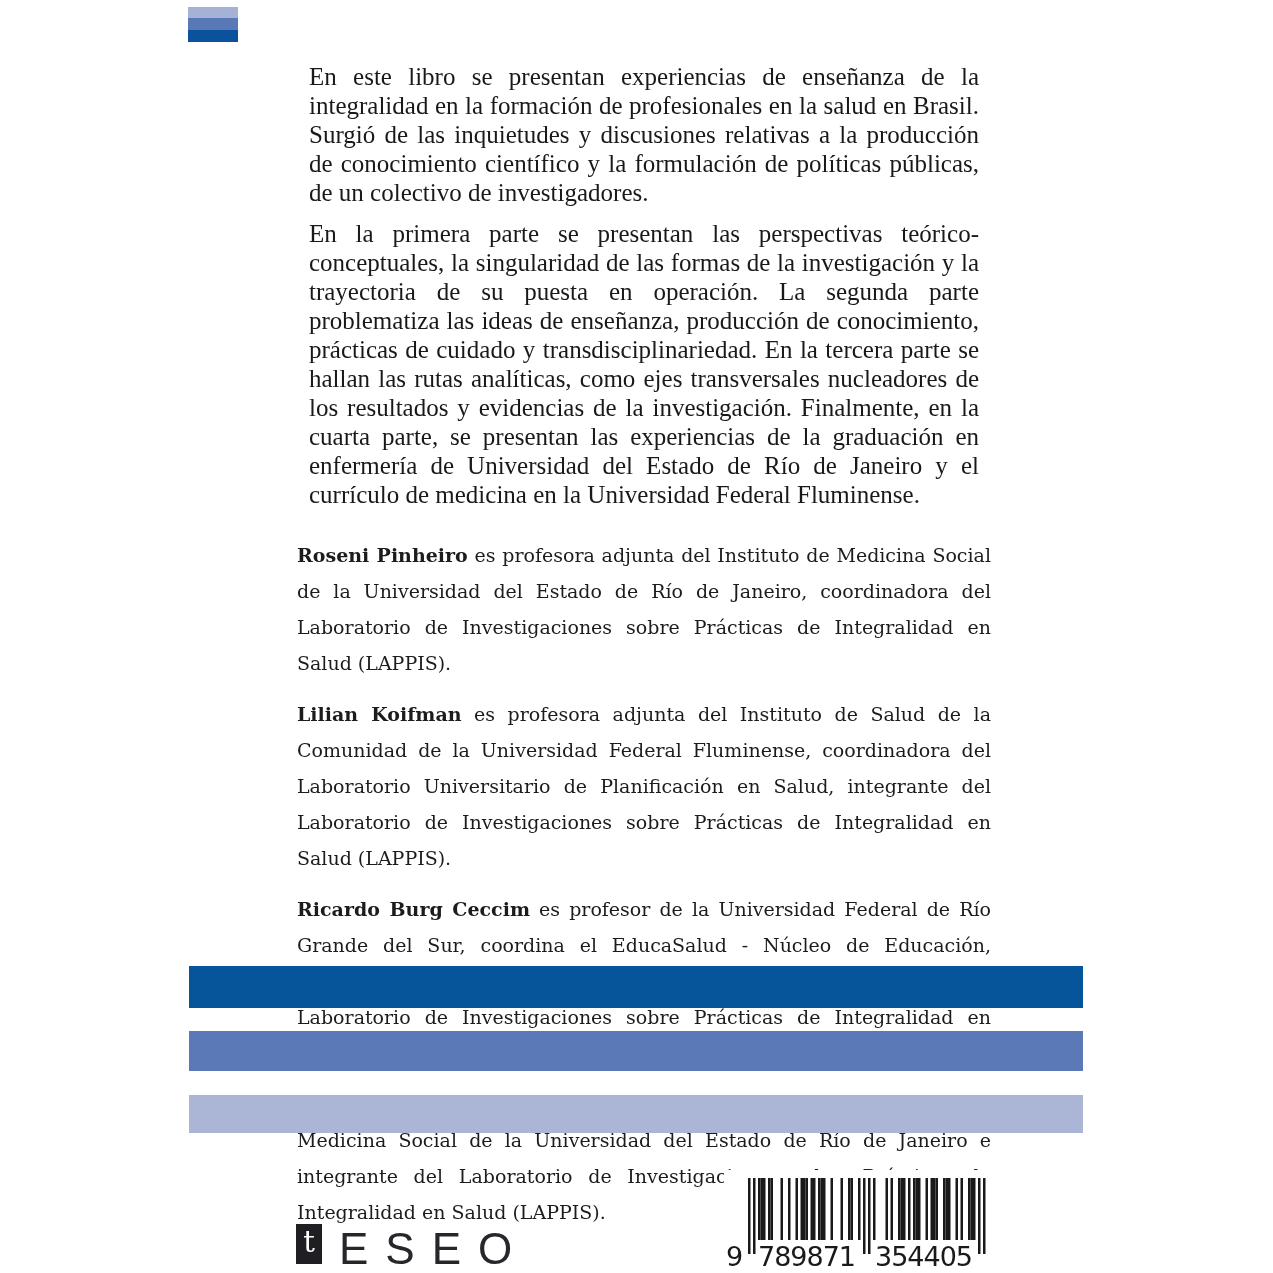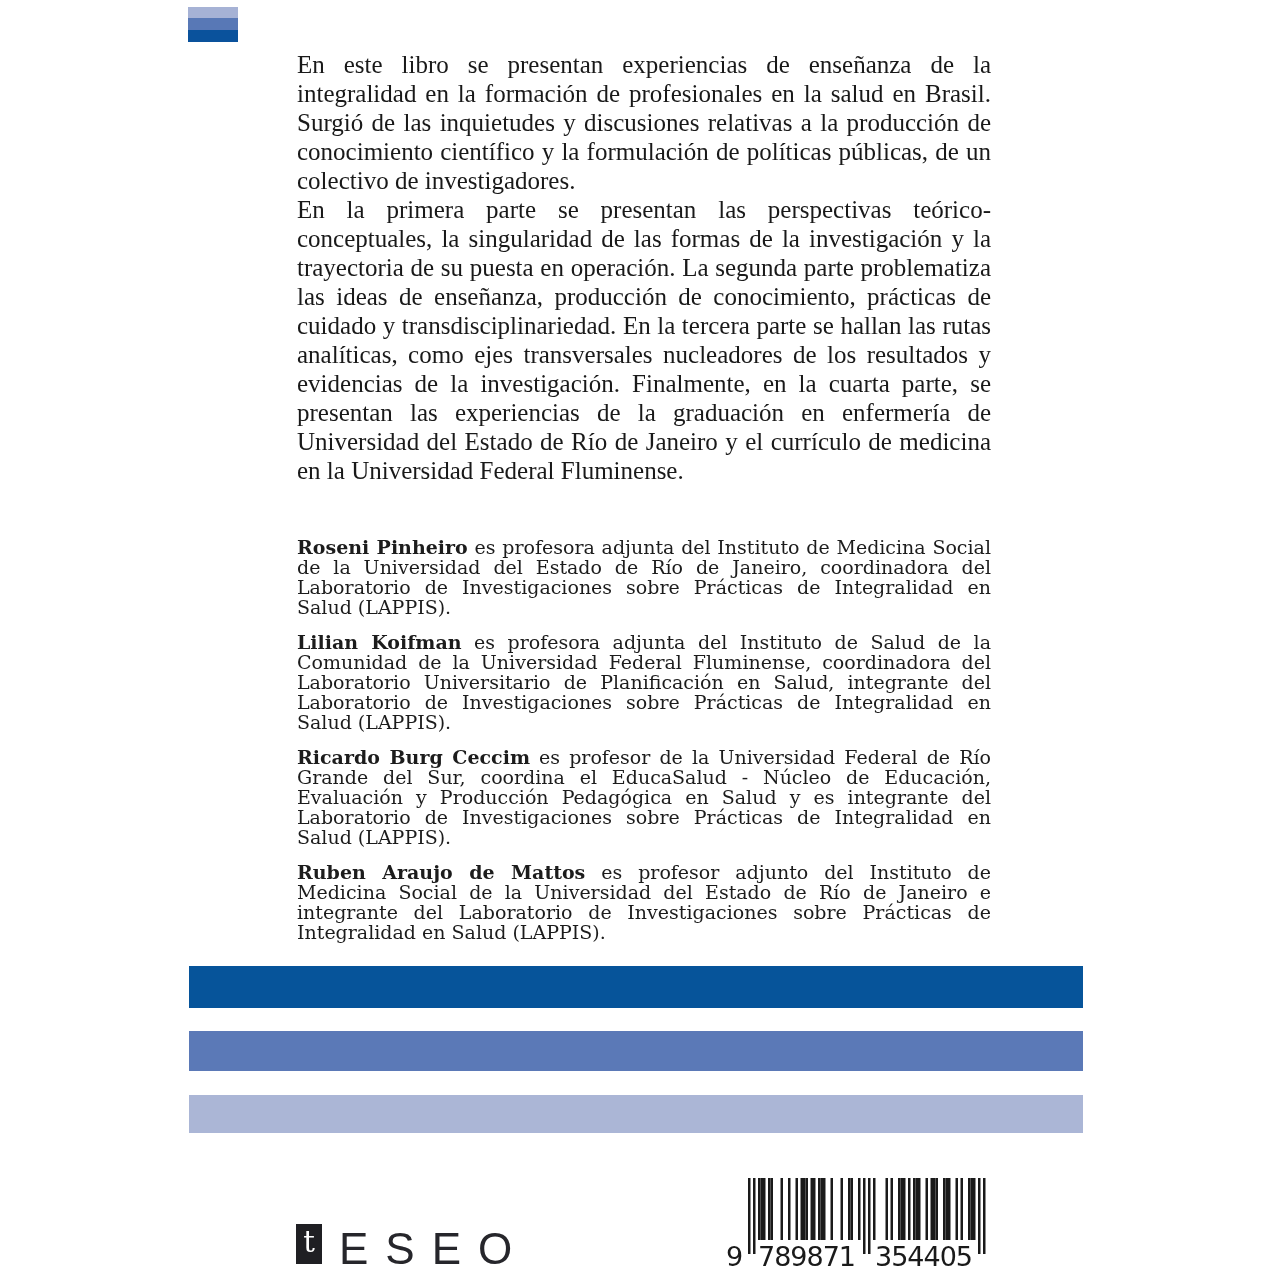--- a/index.html
+++ b/index.html
@@ -21,27 +21,27 @@
   .logo-top .s2 { height: 12px; }
 
   
   .main-text {
     position: absolute; left: 297px; top: 50px; width: 694px;
     font-family: "Liberation Serif", serif;
     font-size: 25px; line-height: 29px;
     color: #191919;
     text-align: justify;
   }
-  .main-text p { margin: 0; }
+  .main-text p { margin: 12px; }
 
   
   .bios {
     position: absolute; left: 297px; top: 537px; width: 694px;
     font-family: "DejaVu Serif", serif;
-    font-size: 19px; line-height: 20px;
+    font-size: 19px; line-height: 36px;
     color: #1c1c1c;
     text-align: justify;
   }
   .bio { margin: 0 0 15px 0; }
   .bio .bio-name { font-weight: bold; }
 
   
   .bars { position: absolute; left: 189px; top: 966px; width: 894px; }
   .bar { width: 894px; }
   .bar.b0 { height: 42px; margin-bottom: 23px; }

